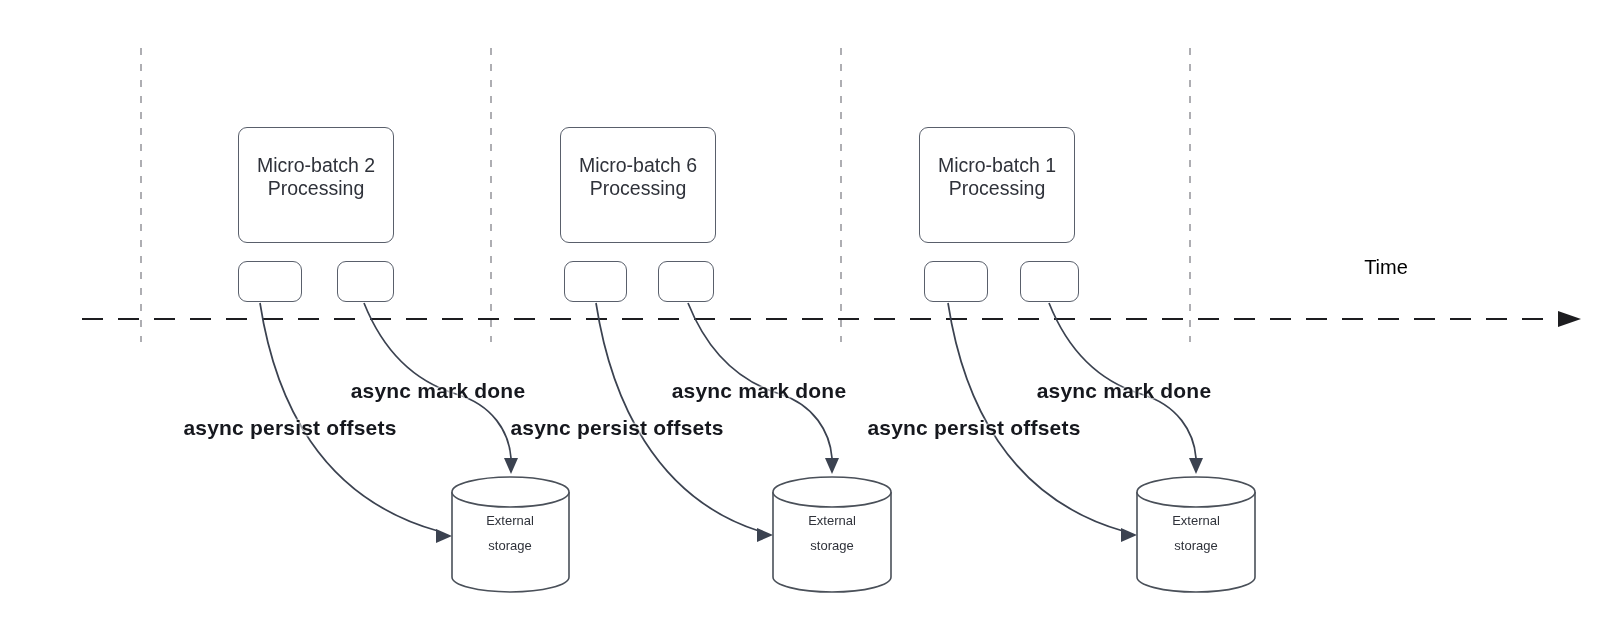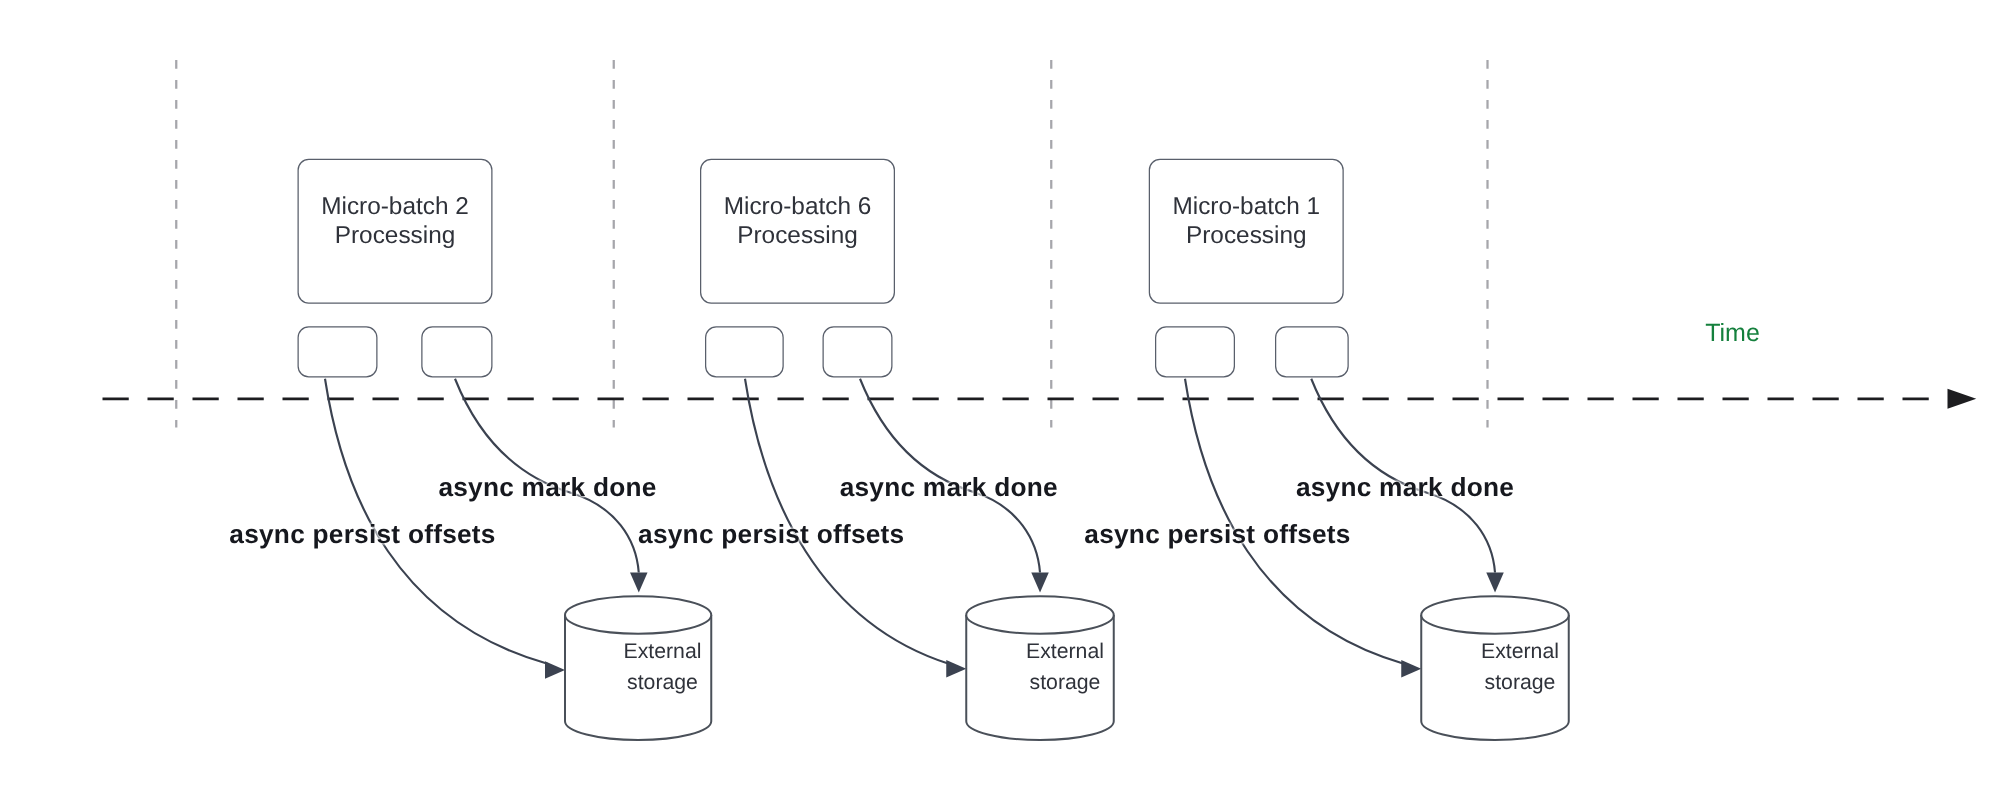--- a/index.html
+++ b/index.html
@@ -50,32 +50,31 @@
     font-size: 21px;
     font-weight: bold;
     color: #16181e;
     letter-spacing: 0.2px;
     text-shadow: 0 0 3px #ffffff, 0 0 3px #ffffff, 0 0 2px #ffffff;
   }
   .storage-label {
     position: absolute;
     width: 118px;
     text-align: center;
-    font-size: 17px;
+    font-size: 13px;
     line-height: 25px;
     color: #2f323a;
     white-space: pre-line;
-    margin-left: 20px;
   }
   .time-label {
     position: absolute;
     width: 120px;
     text-align: center;
     font-size: 20px;
-    color: #15803d;
+    color: #000000;
   }
 </style>
 </head>
 <body>
 
 <div class="canvas">
 
   <svg class="layer" width="1600" height="642" viewBox="0 0 1600 642">
 
     <path d="M141,48 V342" stroke="#a6a6ab" stroke-width="1.8" stroke-dasharray="7 9" fill="none"></path>

